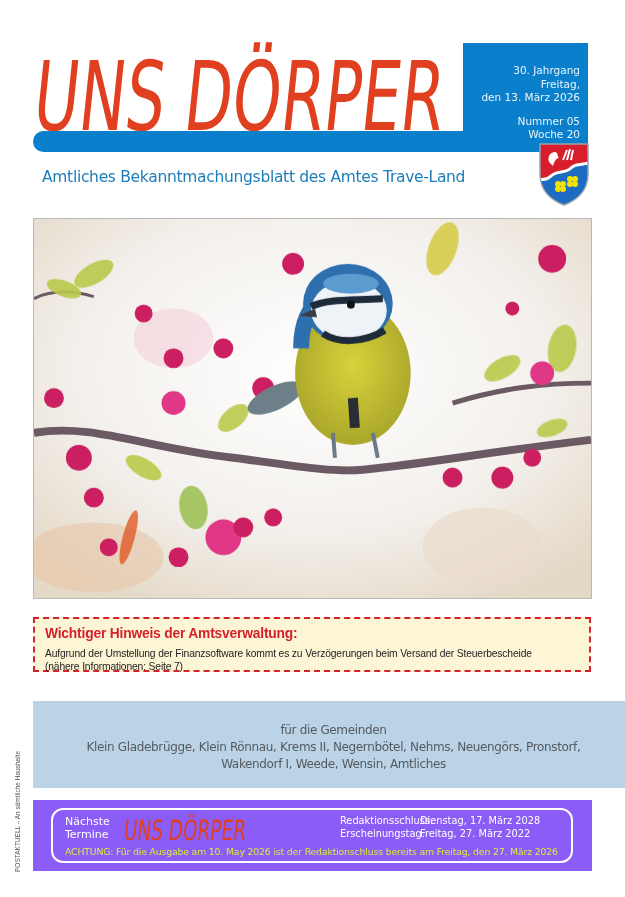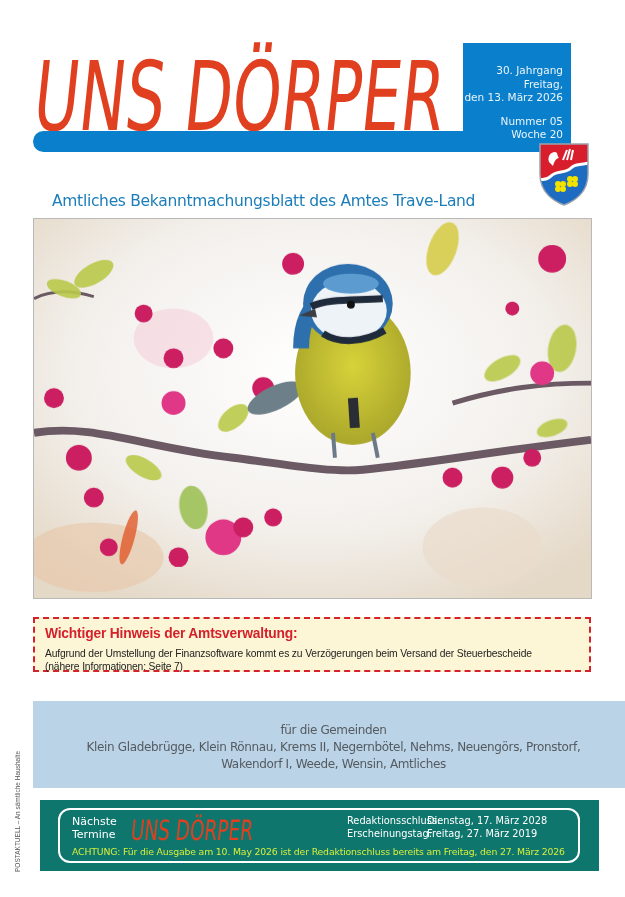--- a/index.html
+++ b/index.html
@@ -4,30 +4,30 @@
 <style>
   * { box-sizing: border-box; margin: 0; padding: 0; }
   html, body { width: 625px; height: 897px; background: #ffffff; overflow: hidden; }
   body { position: relative; font-family: "DejaVu Sans", sans-serif; }
 
   .logo { position: absolute; left: 34px; top: 26px; width: 420px; height: 112px; }
   .logo svg { width: 100%; height: 100%; overflow: visible; }
 
   .title-bar { position: absolute; left: 33px; top: 131px; width: 520px; height: 21px;
     background: #0a7fcb; border-radius: 11px 0 0 11px; }
-  .info-box { position: absolute; left: 463px; top: 43px; width: 108px; height: 109px;
+  .info-box { position: absolute; left: 463px; top: 43px; width: 125px; height: 109px;
     background: #0a7fcb; border-radius: 0 0 6px 0; color: #eaf4fb;
     font-family: "DejaVu Sans", sans-serif; font-size: 10.5px; line-height: 13.5px;
     text-align: right; padding: 21px 8px 0 0; }
   .info-box .gap { height: 10px; }
 
   .crest { position: absolute; left: 537px; top: 140px; width: 54px; height: 66px; }
 
-  .subtitle { position: absolute; left: 52px; top: 168px; font-size: 15.5px;
-    color: #1b7db9; font-family: "DejaVu Sans", sans-serif; letter-spacing: -0.3px; margin-top: 24px; }
+  .subtitle { position: absolute; left: 42px; top: 168px; font-size: 15.5px;
+    color: #1b7db9; font-family: "DejaVu Sans", sans-serif; letter-spacing: -0.3px; }
 
   .photo { position: absolute; left: 33px; top: 218px; width: 559px; height: 381px;
     overflow: hidden; border: 1px solid #b9b9b9;
     background: radial-gradient(ellipse at 50% 40%, #ffffff 0%, #f4f1ee 55%, #e9e1d6 100%); }
   .photo svg { width: 100%; height: 100%; display: block; }
 
   .notice { position: absolute; left: 33px; top: 617px; width: 558px; height: 55px;
     background: #fdf6d6; border: 2.5px dashed #d4212b; padding: 5px 10px; }
   .notice-title { font-family: "Liberation Sans", sans-serif; font-weight: bold;
     font-size: 15px; color: #d4212b; letter-spacing: -0.2px; transform: scaleX(0.92);
@@ -40,22 +40,22 @@
     background: #bad3e6; text-align: center; font-family: "DejaVu Sans", sans-serif;
     font-size: 12px; line-height: 17px; color: #555a60; padding-top: 21px;
     letter-spacing: -0.35px; }
   .gemeinden .heading { display: block; }
   .gemeinden .line { display: block; white-space: nowrap; }
 
   .postaktuell { position: absolute; left: 14px; top: 872px; transform-origin: left top;
     transform: rotate(-90deg); font-family: "Liberation Sans", sans-serif; font-size: 6.5px;
     color: #555; white-space: nowrap; }
 
-  .footer { position: absolute; left: 40px; top: 800px; width: 559px; height: 71px;
-    background: #0f766e; }
+  .footer { position: absolute; left: 33px; top: 800px; width: 559px; height: 71px;
+    background: #8b5cf6; }
   .footer-inner { position: absolute; left: 18px; top: 8px; width: 522px; height: 55px;
     border: 2px solid #ffffff; border-radius: 12px; }
   .next-label { position: absolute; left: 12px; top: 5px; font-size: 11px; line-height: 13px;
     color: #ffffff; font-family: "DejaVu Sans", sans-serif; }
   .mini-logo { position: absolute; left: 68px; top: 1px; width: 130px; height: 32px; }
   .mini-logo svg { width: 100%; height: 100%; overflow: visible; }
   .dates { position: absolute; left: 287px; top: 5px; font-size: 9.8px; line-height: 12.5px;
     color: #ffffff; font-family: "DejaVu Sans", sans-serif; }
   .dates .row { display: flex; white-space: nowrap; }
   .dates .k { width: 80px; }
@@ -217,18 +217,18 @@
         <text x="2" y="29" font-family="DejaVu Sans, sans-serif" font-size="28" fill="#e0401f" textLength="122" lengthAdjust="spacingAndGlyphs" transform="skewX(-6) translate(3,0)">UNS DÖRPER</text>
       </svg>
     </div>
     <div class="dates">
       <div class="row">
         <span class="k">Redaktionsschluss:</span>
         <span>Dienstag, 17. März 2028</span>
       </div>
       <div class="row">
         <span class="k">Erscheinungstag:</span>
-        <span>Freitag, 27. März 2019</span>
+        <span>Freitag, 27. März 2022</span>
       </div>
     </div>
     <div class="warning">ACHTUNG: Für die Ausgabe am 10. May 2026 ist der Redaktionschluss bereits am Freitag, den 27. März 2026</div>
   </div>
 </div>
 
 </body></html>

